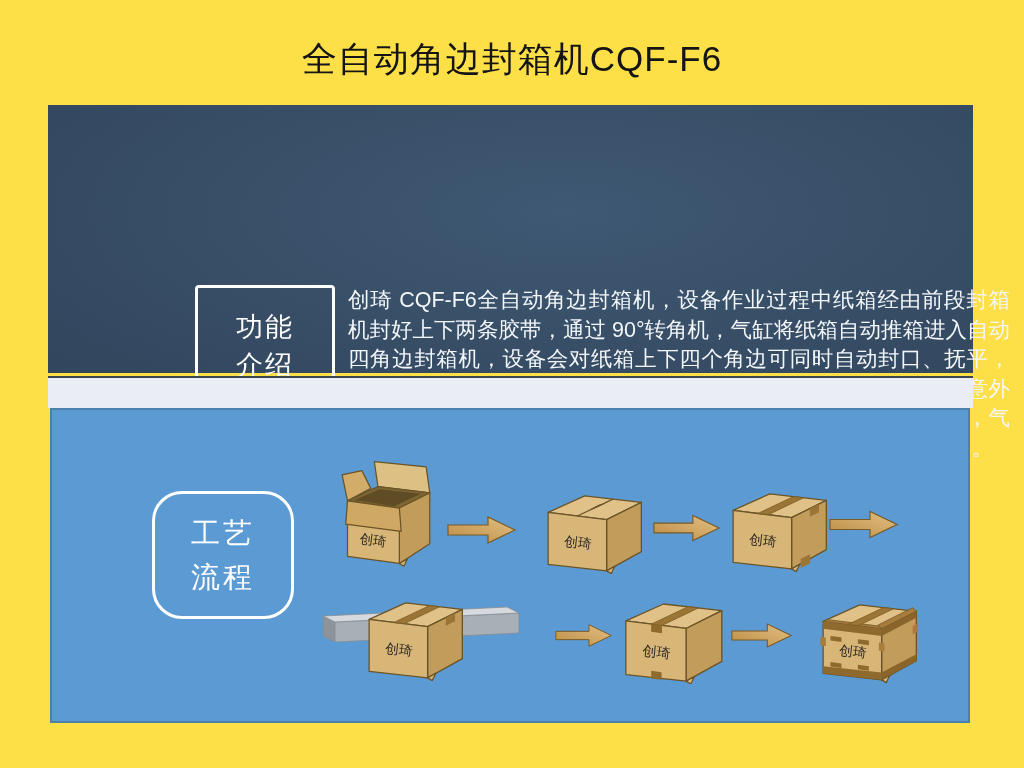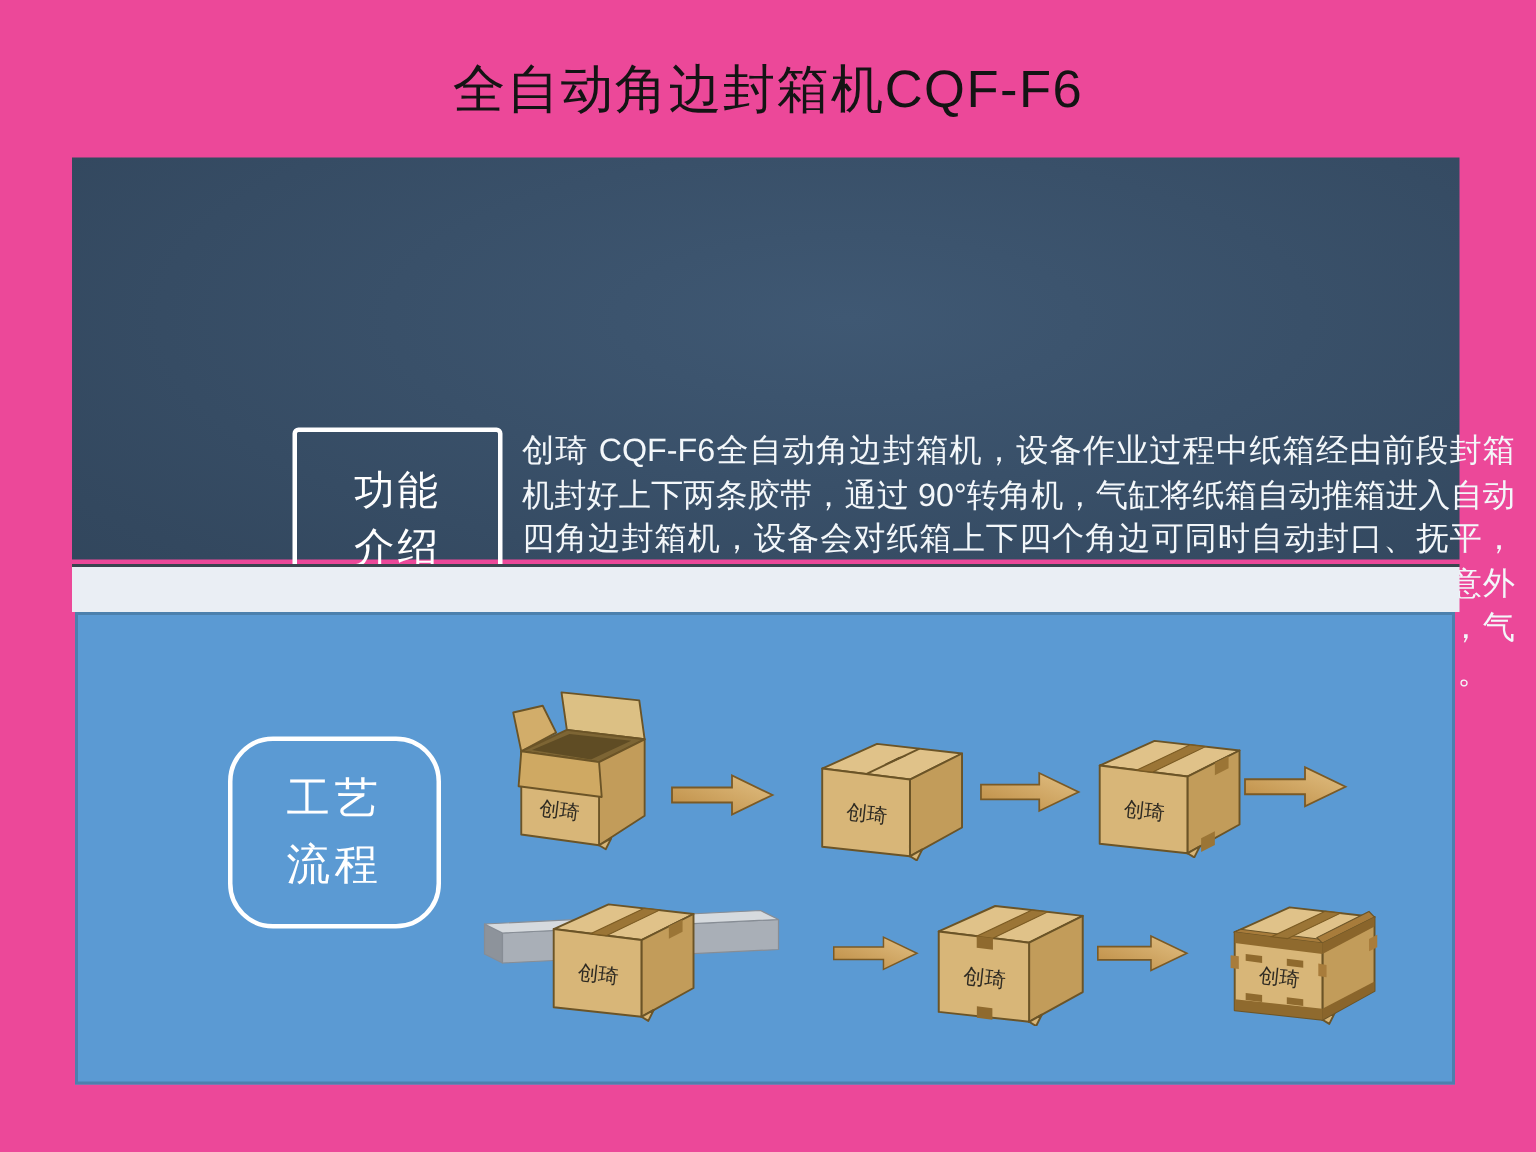--- a/index.html
+++ b/index.html
@@ -1,19 +1,19 @@
 <!DOCTYPE html>
 <html><head>
 <meta charset="utf-8">
 <style>
   * { margin:0; padding:0; box-sizing:border-box; }
   html,body { background:#efefef; }
   .page {
     position:relative; width:1024px; height:768px; overflow:hidden;
-    background:#ec4899;
+    background:#fde047;
     font-family:"Liberation Sans", sans-serif;
   }
   .title {
     position:absolute; top:36px; left:0; width:100%;
     text-align:center; font-size:35px; font-weight:400;
     color:#141414; letter-spacing:1px;
   }
   .intro-panel {
     position:absolute; left:48px; top:105px; width:925px; height:268px;
     background:radial-gradient(ellipse 120% 150% at 56% 40%, #3f5873 0%, #33485f 55%, #2b3e52 100%);

